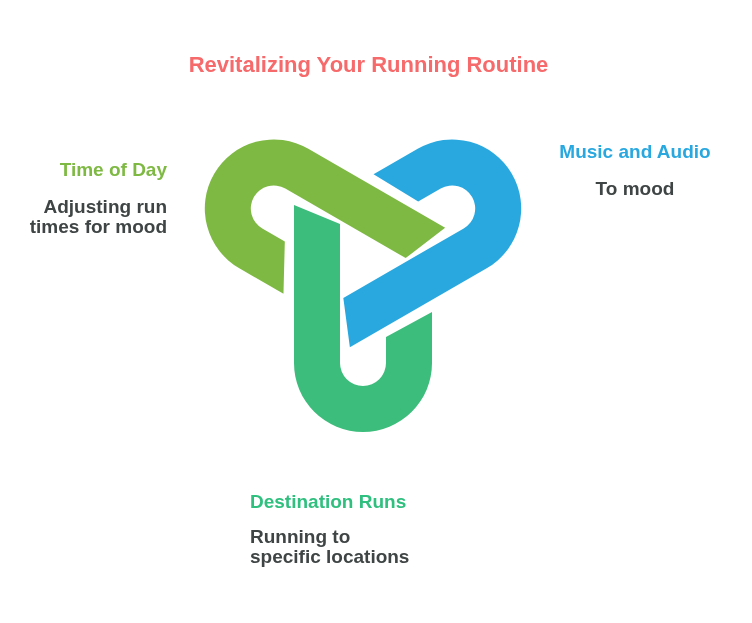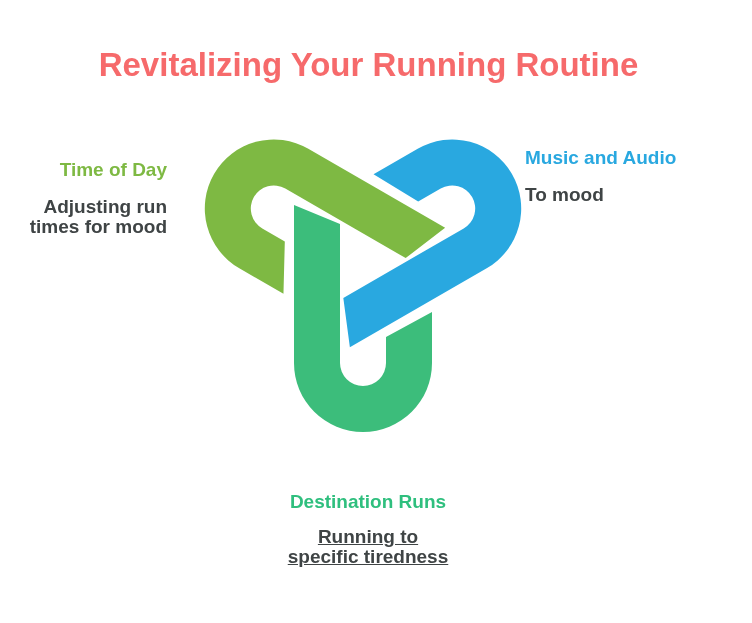--- a/index.html
+++ b/index.html
@@ -10,21 +10,21 @@
     background: #ffffff;
     overflow: hidden;
     font-family: "Liberation Sans", sans-serif;
   }
   .title {
     position: absolute;
     top: 51px;
     left: 0;
     right: 15px;
     text-align: center;
-    font-size: 33px;
+    font-size: 22px;
     line-height: 28px;
     font-weight: bold;
     color: #F66A6B;
     letter-spacing: 0;
   }
   .knot-svg {
     position: absolute;
     left: 200px;
     top: 133px;
     width: 325px;
@@ -44,34 +44,34 @@
     color: #3F4445;
   }
   .section-left {
     top: 160px;
     right: 585px;
     width: 170px;
     text-align: right;
   }
   .section-left .sec-heading { color: #7EB943; }
   .section-right {
-    top: 148px;
+    top: 142px;
     left: 525px;
     width: 220px;
-    text-align: left;
+    text-align: center;
   }
   .section-right .sec-heading { color: #29A8E0; }
   .section-bottom {
     top: 492px;
-    left: 238px;
+    left: 250px;
     width: 260px;
-    text-align: center;
+    text-align: left;
   }
   .section-bottom .sec-heading { color: #2FBF7E; }
-  .section-bottom .sec-body { margin-top: 15px; text-decoration: underline; }
+  .section-bottom .sec-body { margin-top: 15px; }
 </style>
 </head>
 <body>
 
 <div class="canvas">
 
   <div class="title">Revitalizing Your Running Routine</div>
 
   <svg class="knot-svg" viewBox="200 133 325 303" xmlns="http://www.w3.org/2000/svg">
 
@@ -94,17 +94,17 @@
     <div class="sec-heading">Music and Audio</div>
     <div class="sec-body">
       <div>To mood</div>
     </div>
   </div>
 
   <div class="section section-bottom">
     <div class="sec-heading">Destination Runs</div>
     <div class="sec-body">
       <div>Running to</div>
-      <div>specific tiredness</div>
+      <div>specific locations</div>
     </div>
   </div>
 
 </div>
 
 </body></html>

